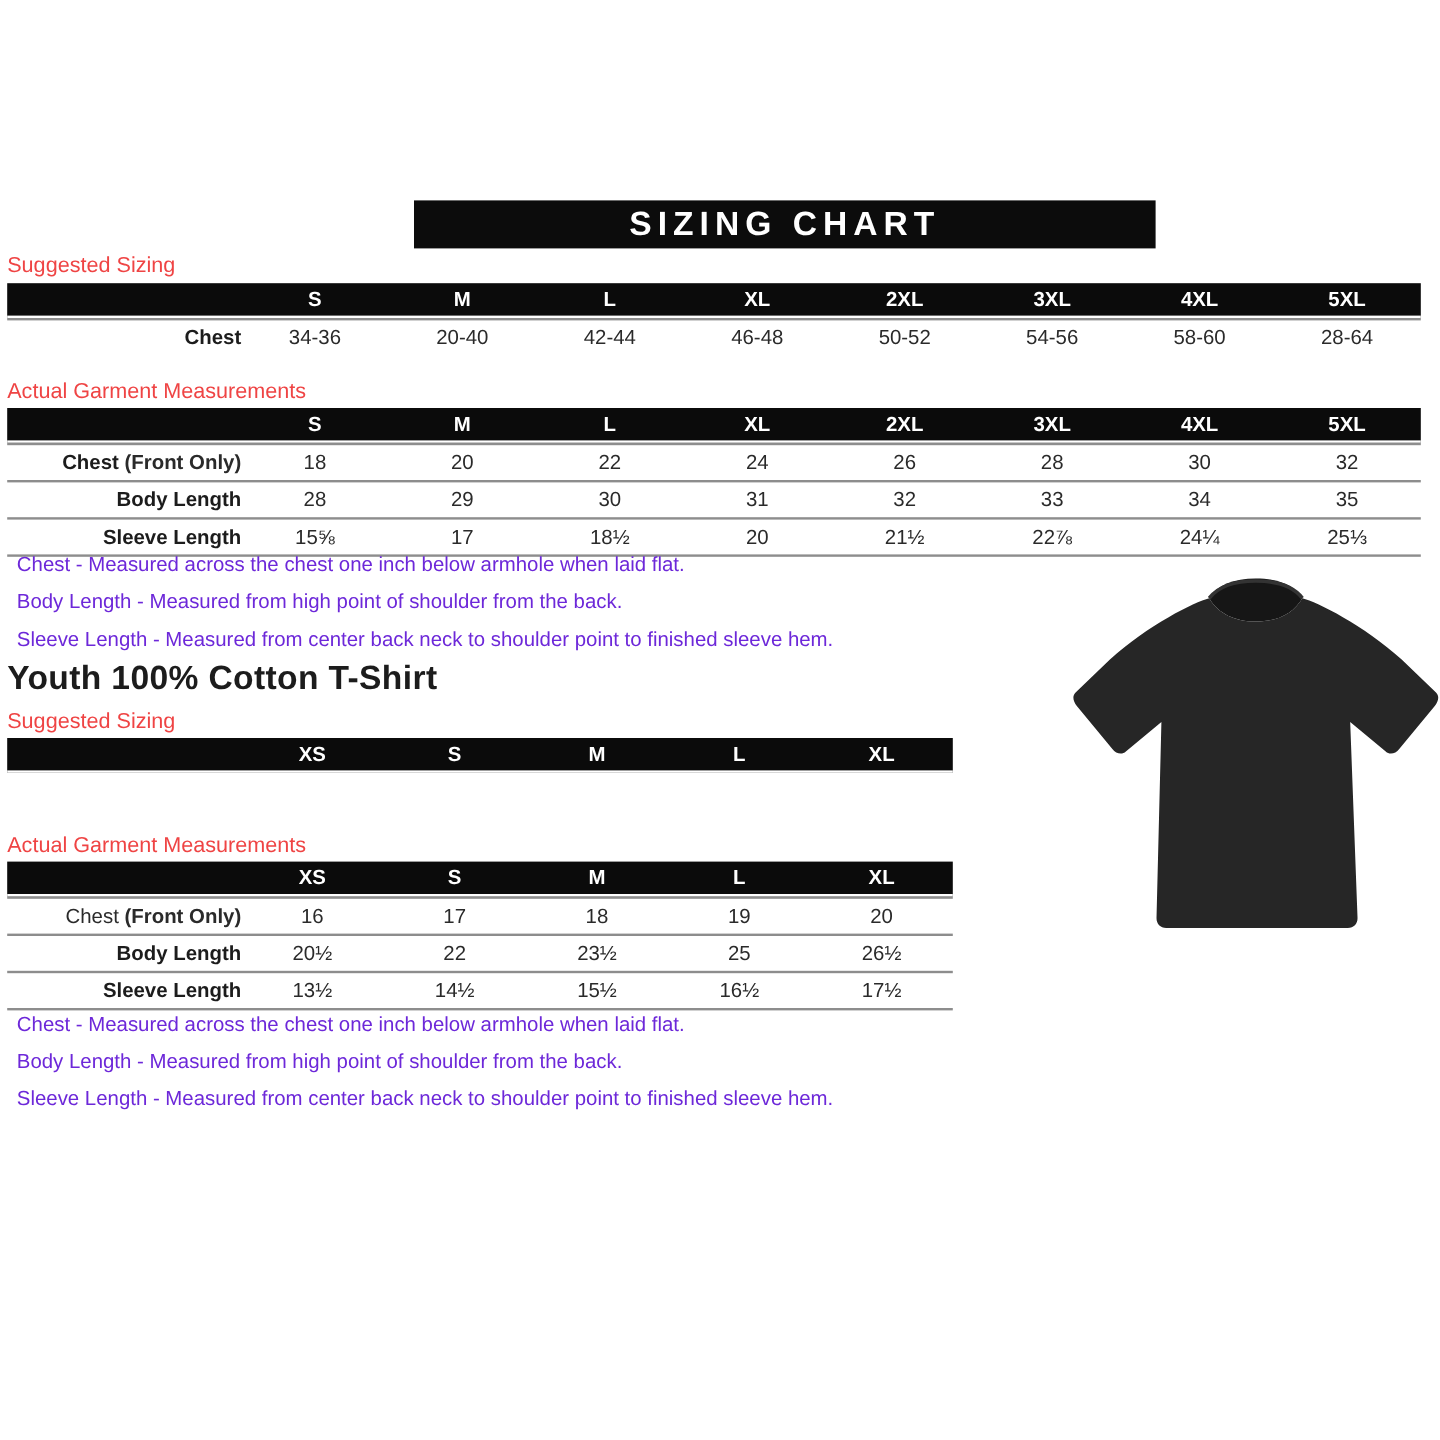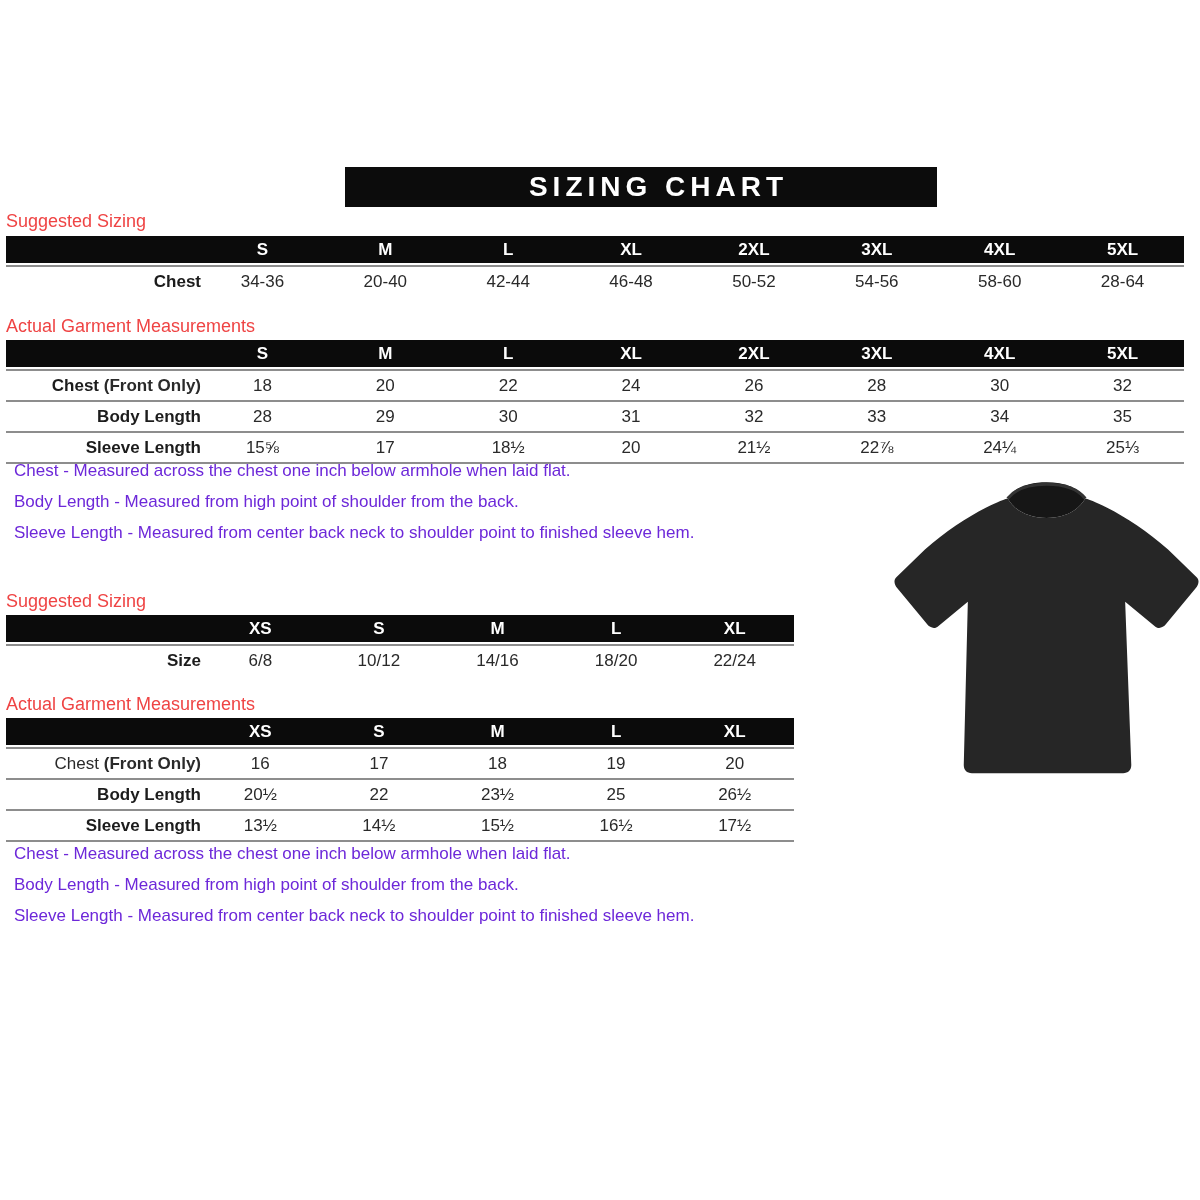--- a/index.html
+++ b/index.html
@@ -1,22 +1,22 @@
 <!DOCTYPE html>
 <html><head>
 <meta charset="utf-8">
 <style>
   html,body{margin:0;padding:0;background:#fff;}
   .page{position:relative;width:1200px;height:1200px;background:#fff;overflow:hidden;
         font-family:"Liberation Sans","DejaVu Sans",sans-serif;color:#1c1c1c;}
   .abs{position:absolute;}
 
   .main-title{left:14px;top:163px;font-size:31px;font-weight:500;letter-spacing:.5px;}
-  .banner{left:345px;top:167px;width:557px;height:40px;background:#0c0c0c;
-          display:flex;align-items:center;justify-content:center;padding-left:35px;}
+  .banner{left:345px;top:167px;width:618px;height:40px;background:#0c0c0c;
+          display:flex;align-items:center;justify-content:center;}
   .banner span{color:#fff;font-weight:bold;font-size:28px;letter-spacing:5px;}
 
   .section-label{font-size:18px;color:#ef4444;}
 
   .sizing-table{display:block;}
   .bar-row{display:flex;align-items:center;background:#0b0b0b;color:#fff;
            font-weight:bold;font-size:17px;height:27px;border-bottom:2px solid #fff;}
   .data-row{display:flex;align-items:center;font-size:17px;height:29px;
             border-top:2px solid #8d8d8d;color:#2a2a2a;}
   .sizing-table.closed{border-bottom:2px solid #8d8d8d;}
@@ -116,39 +116,32 @@
       <div class="col">25⅓</div>
     </div>
   </div>
 
   <div class="abs notes" style="left:14px;top:461px;width:820px;">
     <div class="note-line">Chest - Measured across the chest one inch below armhole when laid flat.</div>
     <div class="note-line">Body Length - Measured from high point of shoulder from the back.</div>
     <div class="note-line">Sleeve Length - Measured from center back neck to shoulder point to finished sleeve hem.</div>
   </div>
 
+  <div class="abs youth-title">Youth 100% Cotton T-Shirt</div>
 
   <div class="abs section-label" style="left:6px;top:591px;">Suggested Sizing</div>
 
   <div class="abs sizing-table" style="left:6px;top:615px;width:788px;">
     <div class="bar-row">
       <div class="lbl-col"></div>
       <div class="col">XS</div>
       <div class="col">S</div>
       <div class="col">M</div>
       <div class="col">L</div>
       <div class="col">XL</div>
-    </div>
-    <div class="data-row">
-      <div class="lbl-col row-label">Size</div>
-      <div class="col">6/8</div>
-      <div class="col">10/12</div>
-      <div class="col">14/16</div>
-      <div class="col">18/20</div>
-      <div class="col">22/24</div>
     </div>
   </div>
 
   <div class="abs section-label" style="left:6px;top:694px;">Actual Garment Measurements</div>
 
   <div class="abs sizing-table closed" style="left:6px;top:718px;width:788px;">
     <div class="bar-row">
       <div class="lbl-col"></div>
       <div class="col">XS</div>
       <div class="col">S</div>

